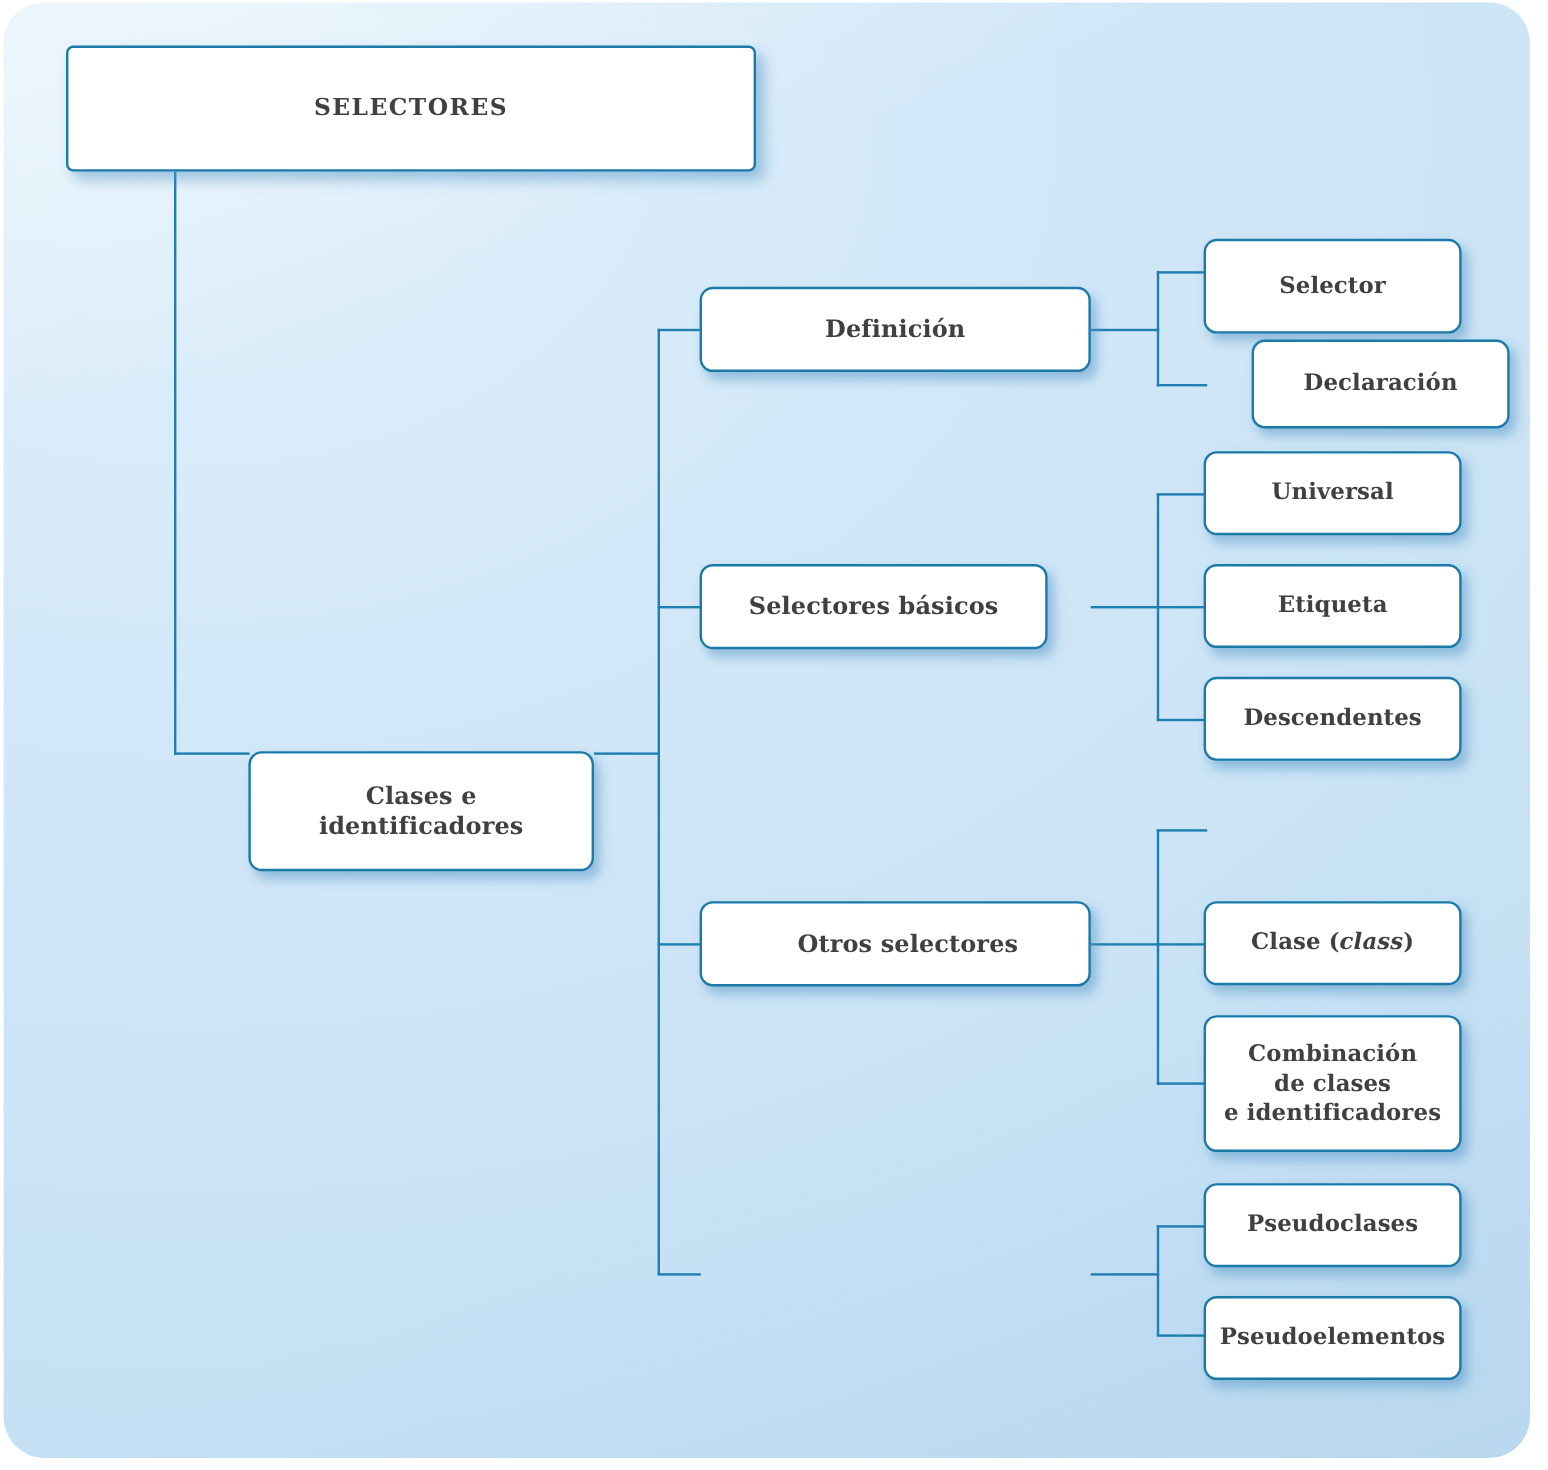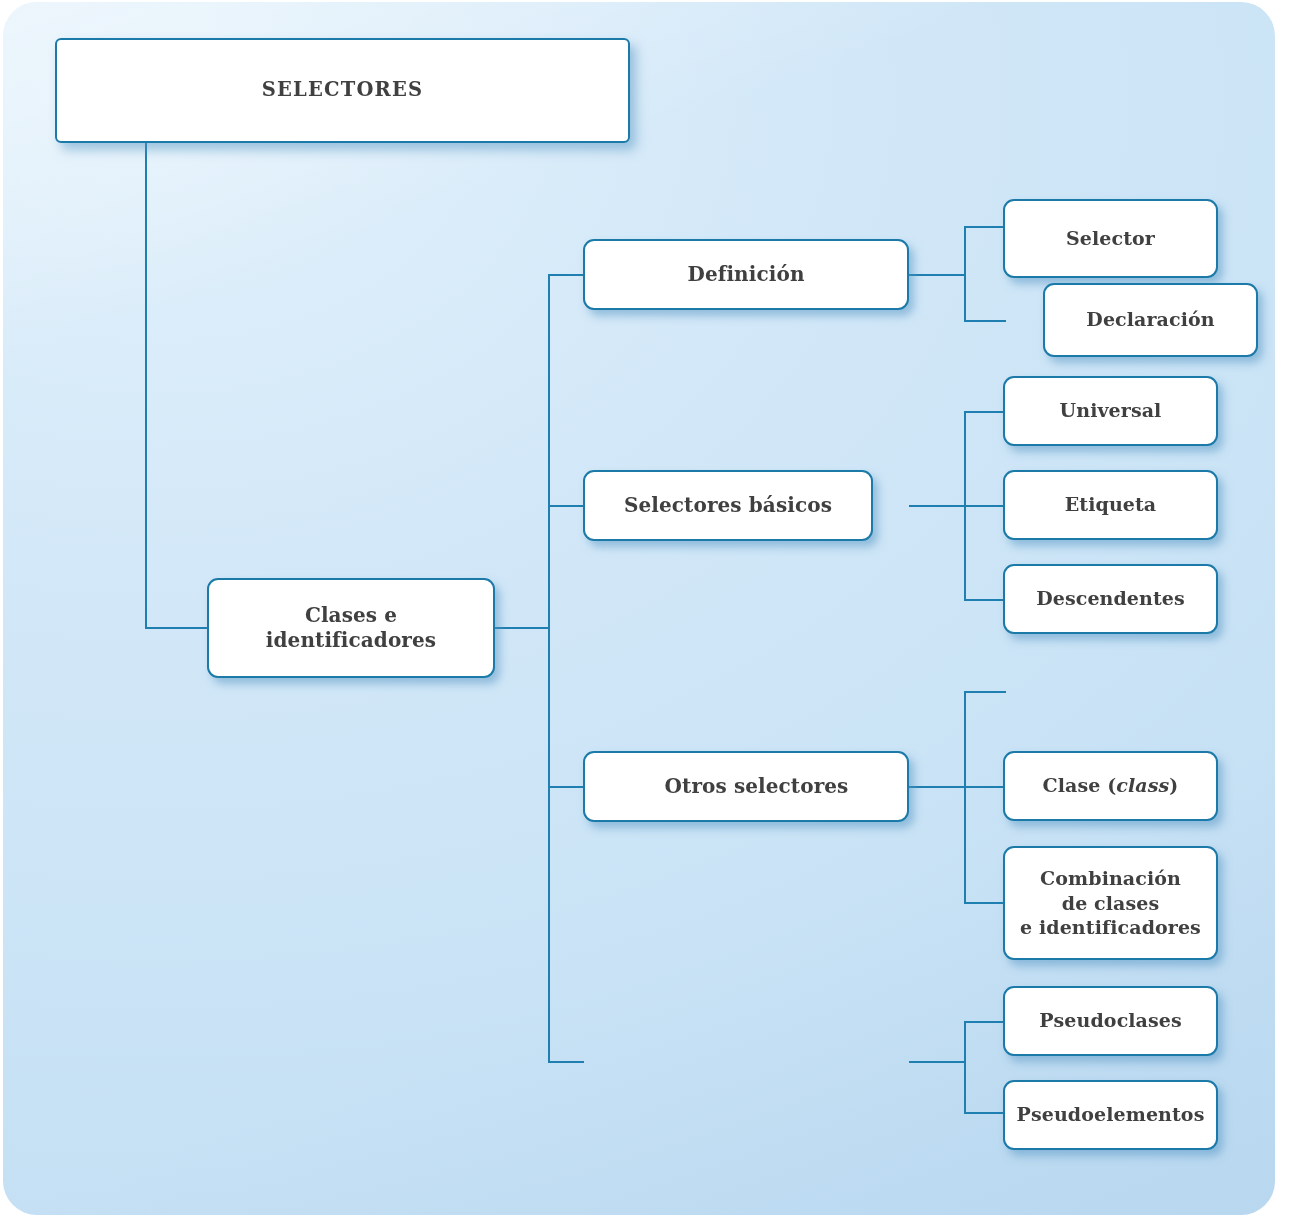--- a/index.html
+++ b/index.html
@@ -43,21 +43,21 @@
     font-weight:bold;
     letter-spacing:.1px;
     box-sizing:border-box;
   }
   .node .txt{
     display:block;width:100%;padding:0 8px;
     line-height:1.24;
   }
   .node.root{font-size:19.5px;letter-spacing:1.2px;border-radius:6px;
              box-shadow: 6px 7px 11px rgba(86,150,196,.50);}
-  .node.lvl1{font-size:20px;}
+  .node.lvl1{font-size:20px;margin-top:48px;}
   .node.lvl2{font-size:20px;}
   .node.lvl3{font-size:19px;}
   .node.multi .txt{line-height:1.3;}
   .node i{font-style:italic;}
 </style>
 </head>
 <body>
 
 <div id="stage">
 

